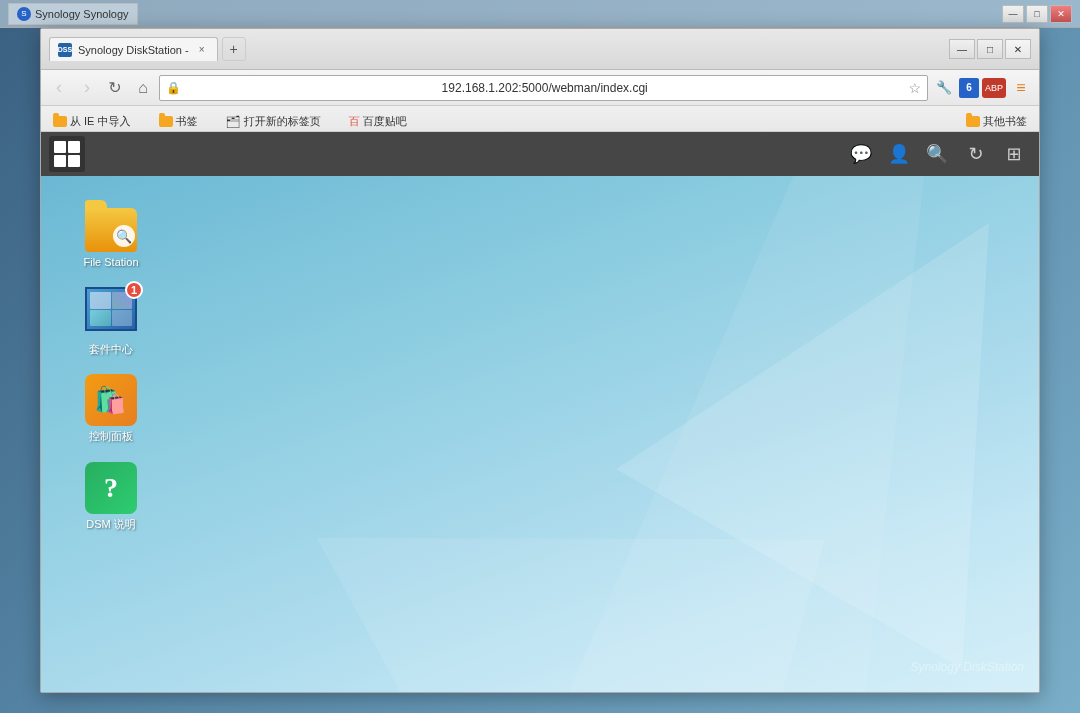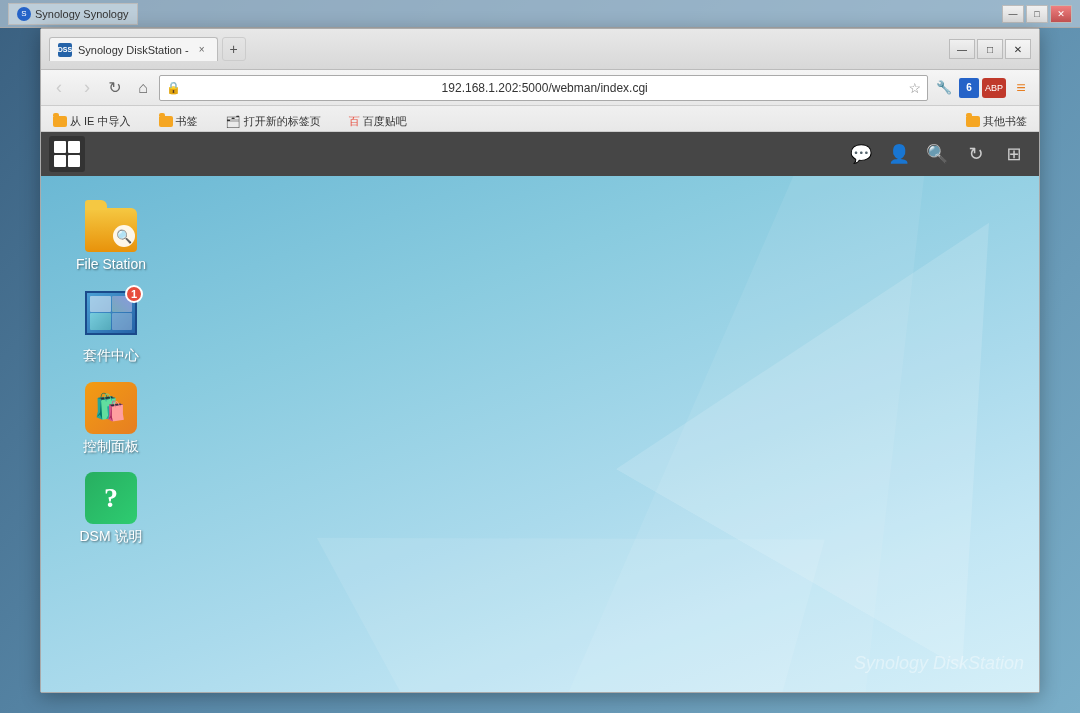--- a/index.html
+++ b/index.html
@@ -351,21 +351,21 @@
       transform: rotate(-10deg);
       clip-path: polygon(0% 0%, 100% 30%, 80% 100%, 20% 100%);
       background: rgba(255,255,255,0.1);
     }
 
     
     .dsm-watermark {
       position: absolute;
       bottom: 18px;
       right: 15px;
-      font-size: 18px;
+      font-size: 12px;
       color: rgba(255,255,255,0.4);
       font-style: italic;
     }
 
     
     .desktop-icons {
       position: absolute;
       top: 20px;
       left: 30px;
       display: flex;
@@ -412,21 +412,21 @@
       color: white;
       font-size: 11px;
       font-weight: bold;
       display: flex;
       align-items: center;
       justify-content: center;
       border: 2px solid white;
     }
 
     .icon-label {
-      font-size: 14px;
+      font-size: 11px;
       color: white;
       text-align: center;
       text-shadow: 1px 1px 2px rgba(0,0,0,0.5);
       line-height: 1.2;
     }
 
     
     .outer-desktop {
       position: absolute;
       inset: 0;

